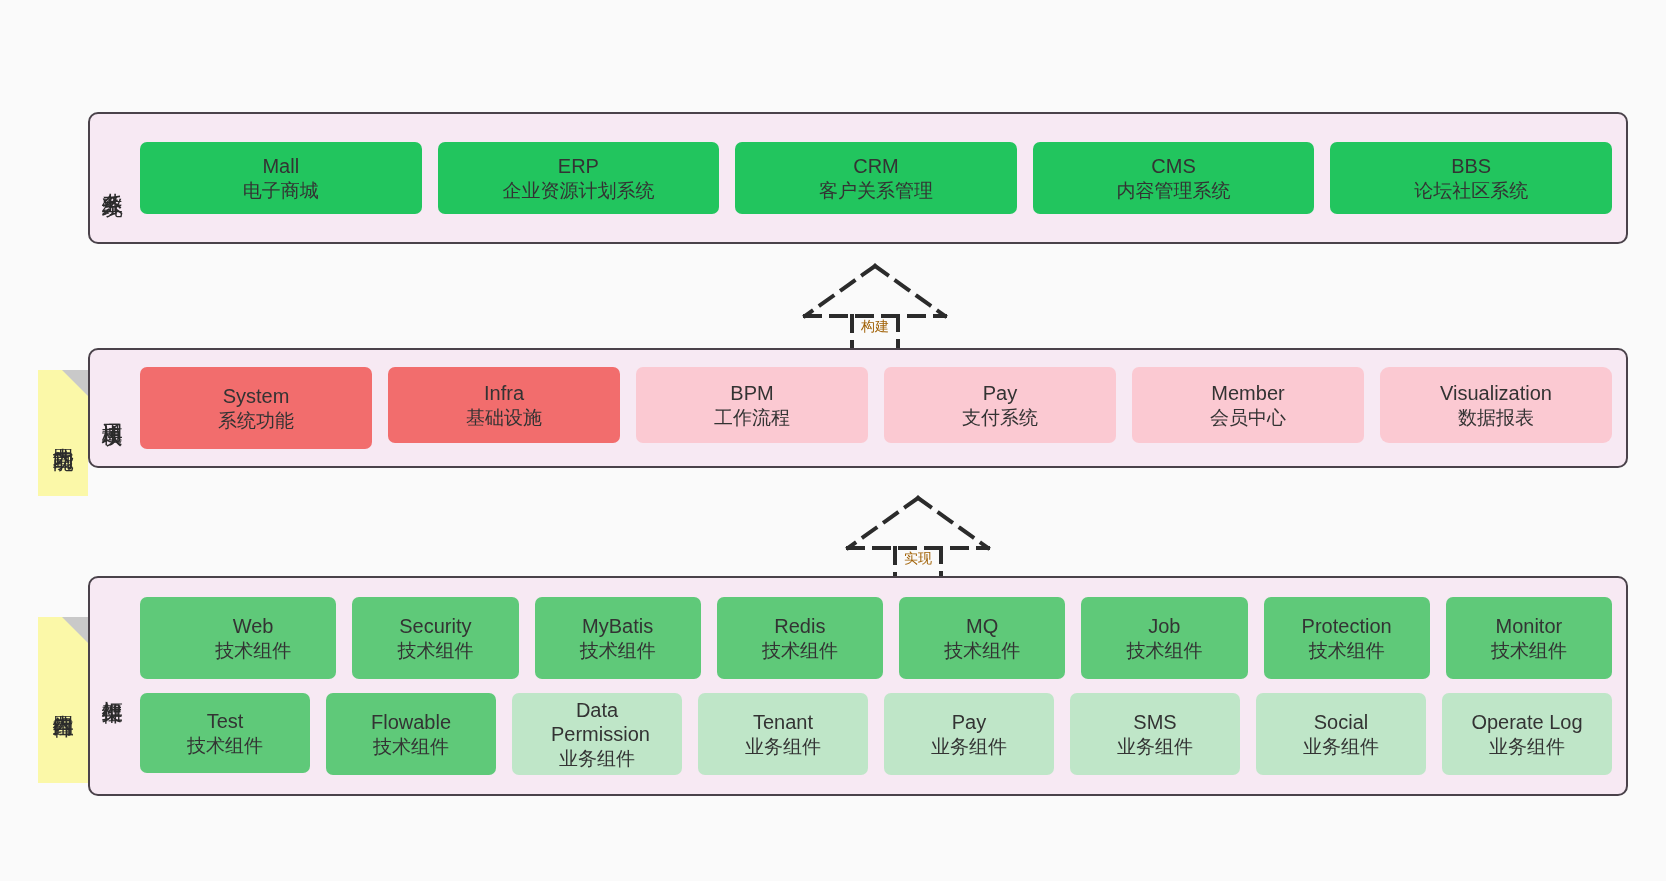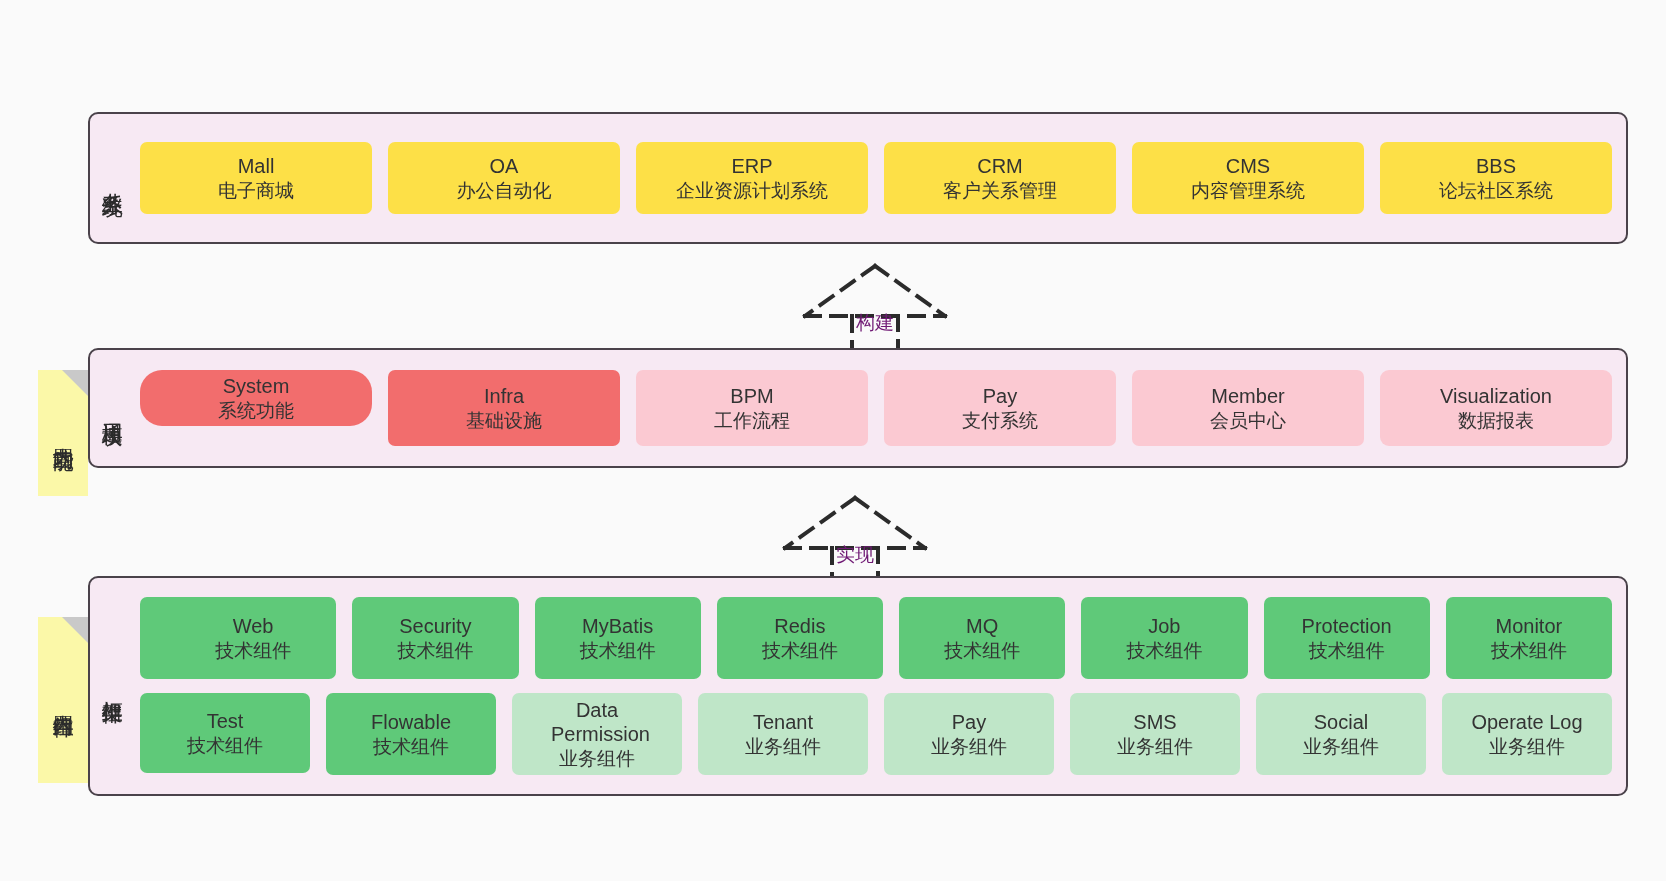--- a/index.html
+++ b/index.html
@@ -72,21 +72,21 @@
     align-items: center;
     justify-content: center;
     text-align: center;
     line-height: 1.22;
     box-sizing: border-box;
     padding: 4px 6px;
   }
   .node .t1 { font-size: 20px; }
   .node .t2 { font-size: 19px; }
 
-  .n-blue       { background: #fde047; }
+  .n-blue       { background: #22c55e; }
   .n-red        { background: #f26d6d; }
   .n-pink       { background: #fbc9d2; }
   .n-green      { background: #5fc979; }
   .n-lightgreen { background: #bfe6c8; }
 
   
   .note {
     position: absolute;
     background: #fbf8a8;
     box-sizing: border-box;
@@ -118,41 +118,37 @@
     width: 180px;
     height: 96px;
   }
   .arrow svg { display: block; }
   .arrow .alabel {
     position: absolute;
     left: 0;
     right: 0;
     bottom: 18px;
     text-align: center;
-    font-size: 19px;
-    color: #701a75;
+    font-size: 14px;
+    color: #a16207;
     user-select: none;
   }
 </style>
 </head>
 <body>
 
 <div id="canvas">
 
   <div class="layer" id="layer-business-system" style="left:88px; top:112px; width:1540px; height:132px;">
     <div class="layer-label">业务系统</div>
     <div class="layer-body">
       <div class="row">
         <div class="node n-blue" style="height:72px;">
           <span class="t1">Mall</span>
           <span class="t2">电子商城</span>
-        </div>
-        <div class="node n-blue" style="height:72px;">
-          <span class="t1">OA</span>
-          <span class="t2">办公自动化</span>
         </div>
         <div class="node n-blue" style="height:72px;">
           <span class="t1">ERP</span>
           <span class="t2">企业资源计划系统</span>
         </div>
         <div class="node n-blue" style="height:72px;align-items:center;">
           <span class="t1">CRM</span>
           <span class="t2">客户关系管理</span>
         </div>
         <div class="node n-blue" style="height:72px;">
@@ -179,21 +175,21 @@
 
   <div class="note" id="note-builtin-function" style="left:38px; top:370px; width:50px; height:126px;">
     <span class="fold"></span>
     <span>内置功能</span>
   </div>
 
   <div class="layer" id="layer-common-module" style="left:88px; top:348px; width:1540px; height:120px;">
     <div class="layer-label">通用模块</div>
     <div class="layer-body">
       <div class="row">
-        <div class="node n-red" style="height:56px;border-radius:22px;">
+        <div class="node n-red" style="height:82px;">
           <span class="t1">System</span>
           <span class="t2">系统功能</span>
         </div>
         <div class="node n-red" style="height:76px;">
           <span class="t1">Infra</span>
           <span class="t2">基础设施</span>
         </div>
         <div class="node n-pink" style="height:76px;">
           <span class="t1">BPM</span>
           <span class="t2">工作流程</span>
@@ -207,21 +203,21 @@
           <span class="t2">会员中心</span>
         </div>
         <div class="node n-pink" style="height:76px;border-radius:9px;">
           <span class="t1">Visualization</span>
           <span class="t2">数据报表</span>
         </div>
       </div>
     </div>
   </div>
 
-  <div class="arrow" id="arrow-implement" style="left:765px; top:490px;">
+  <div class="arrow" id="arrow-implement" style="left:828px; top:490px;">
     <svg width="180" height="96" viewBox="0 0 180 96" xmlns="http://www.w3.org/2000/svg">
       <path d="M 90 8 L 160 58" fill="none" stroke="#2b2b2b" stroke-width="4" stroke-dasharray="15,11" stroke-linecap="square"></path>
       <path d="M 90 8 L 20 58" fill="none" stroke="#2b2b2b" stroke-width="4" stroke-dasharray="15,11" stroke-linecap="square"></path>
       <path d="M 20 58 L 160 58" fill="none" stroke="#2b2b2b" stroke-width="4" stroke-dasharray="15,11" stroke-linecap="square"></path>
       <path d="M 67 58 L 67 94 L 113 94 L 113 58" fill="none" stroke="#2b2b2b" stroke-width="4" stroke-dasharray="15,11" stroke-linecap="square"></path>
     </svg>
     <div class="alabel">实现</div>
   </div>
 
   <div class="note" id="note-builtin-component" style="left:38px; top:617px; width:50px; height:166px;">

